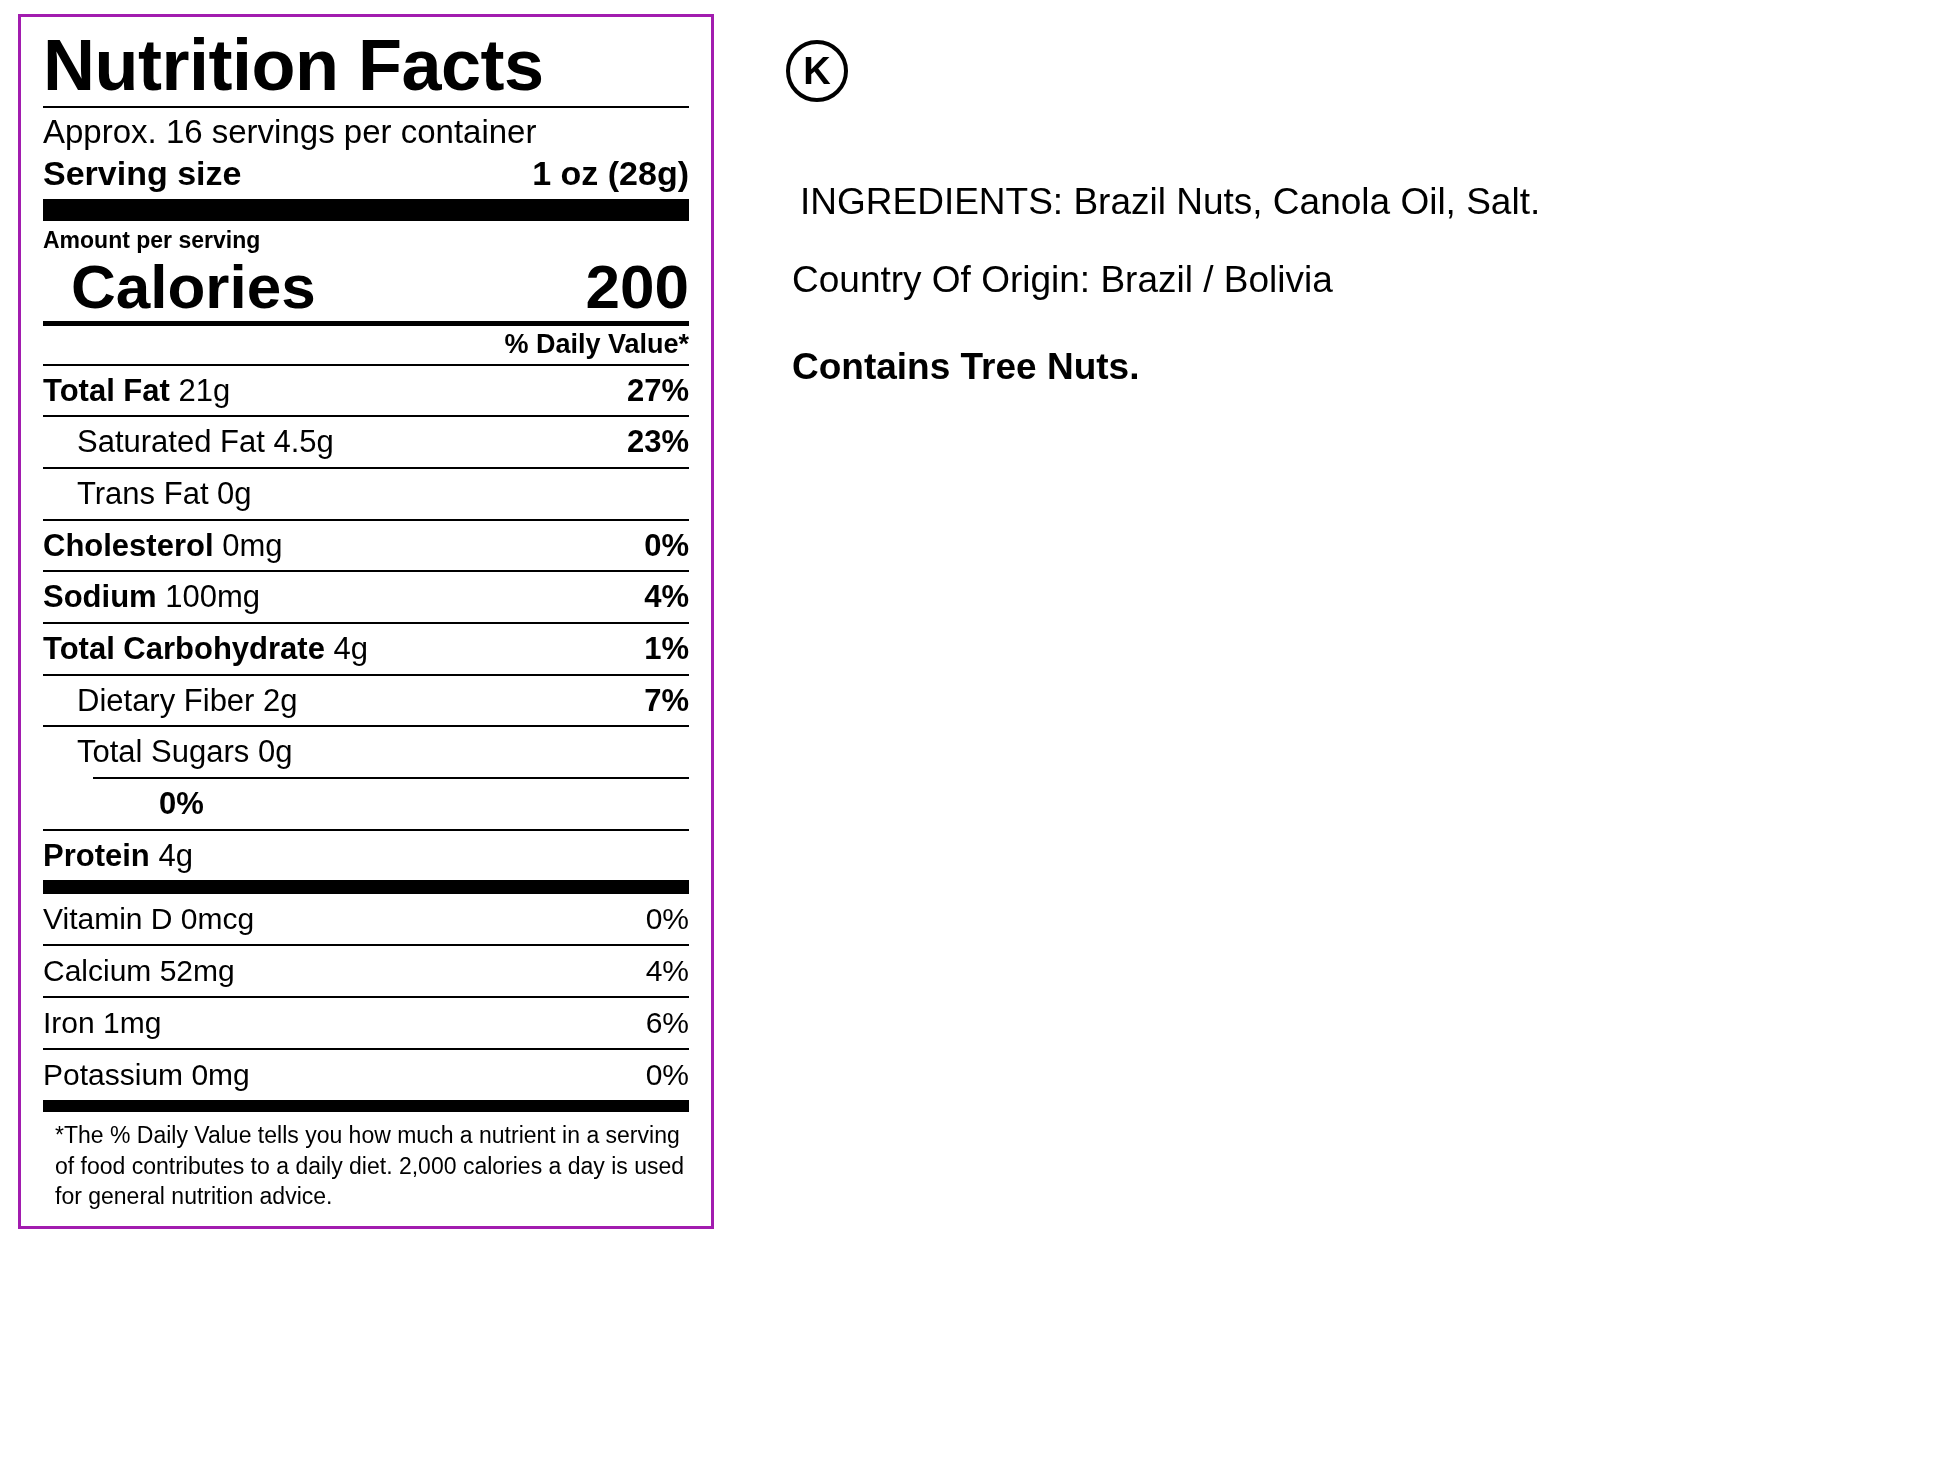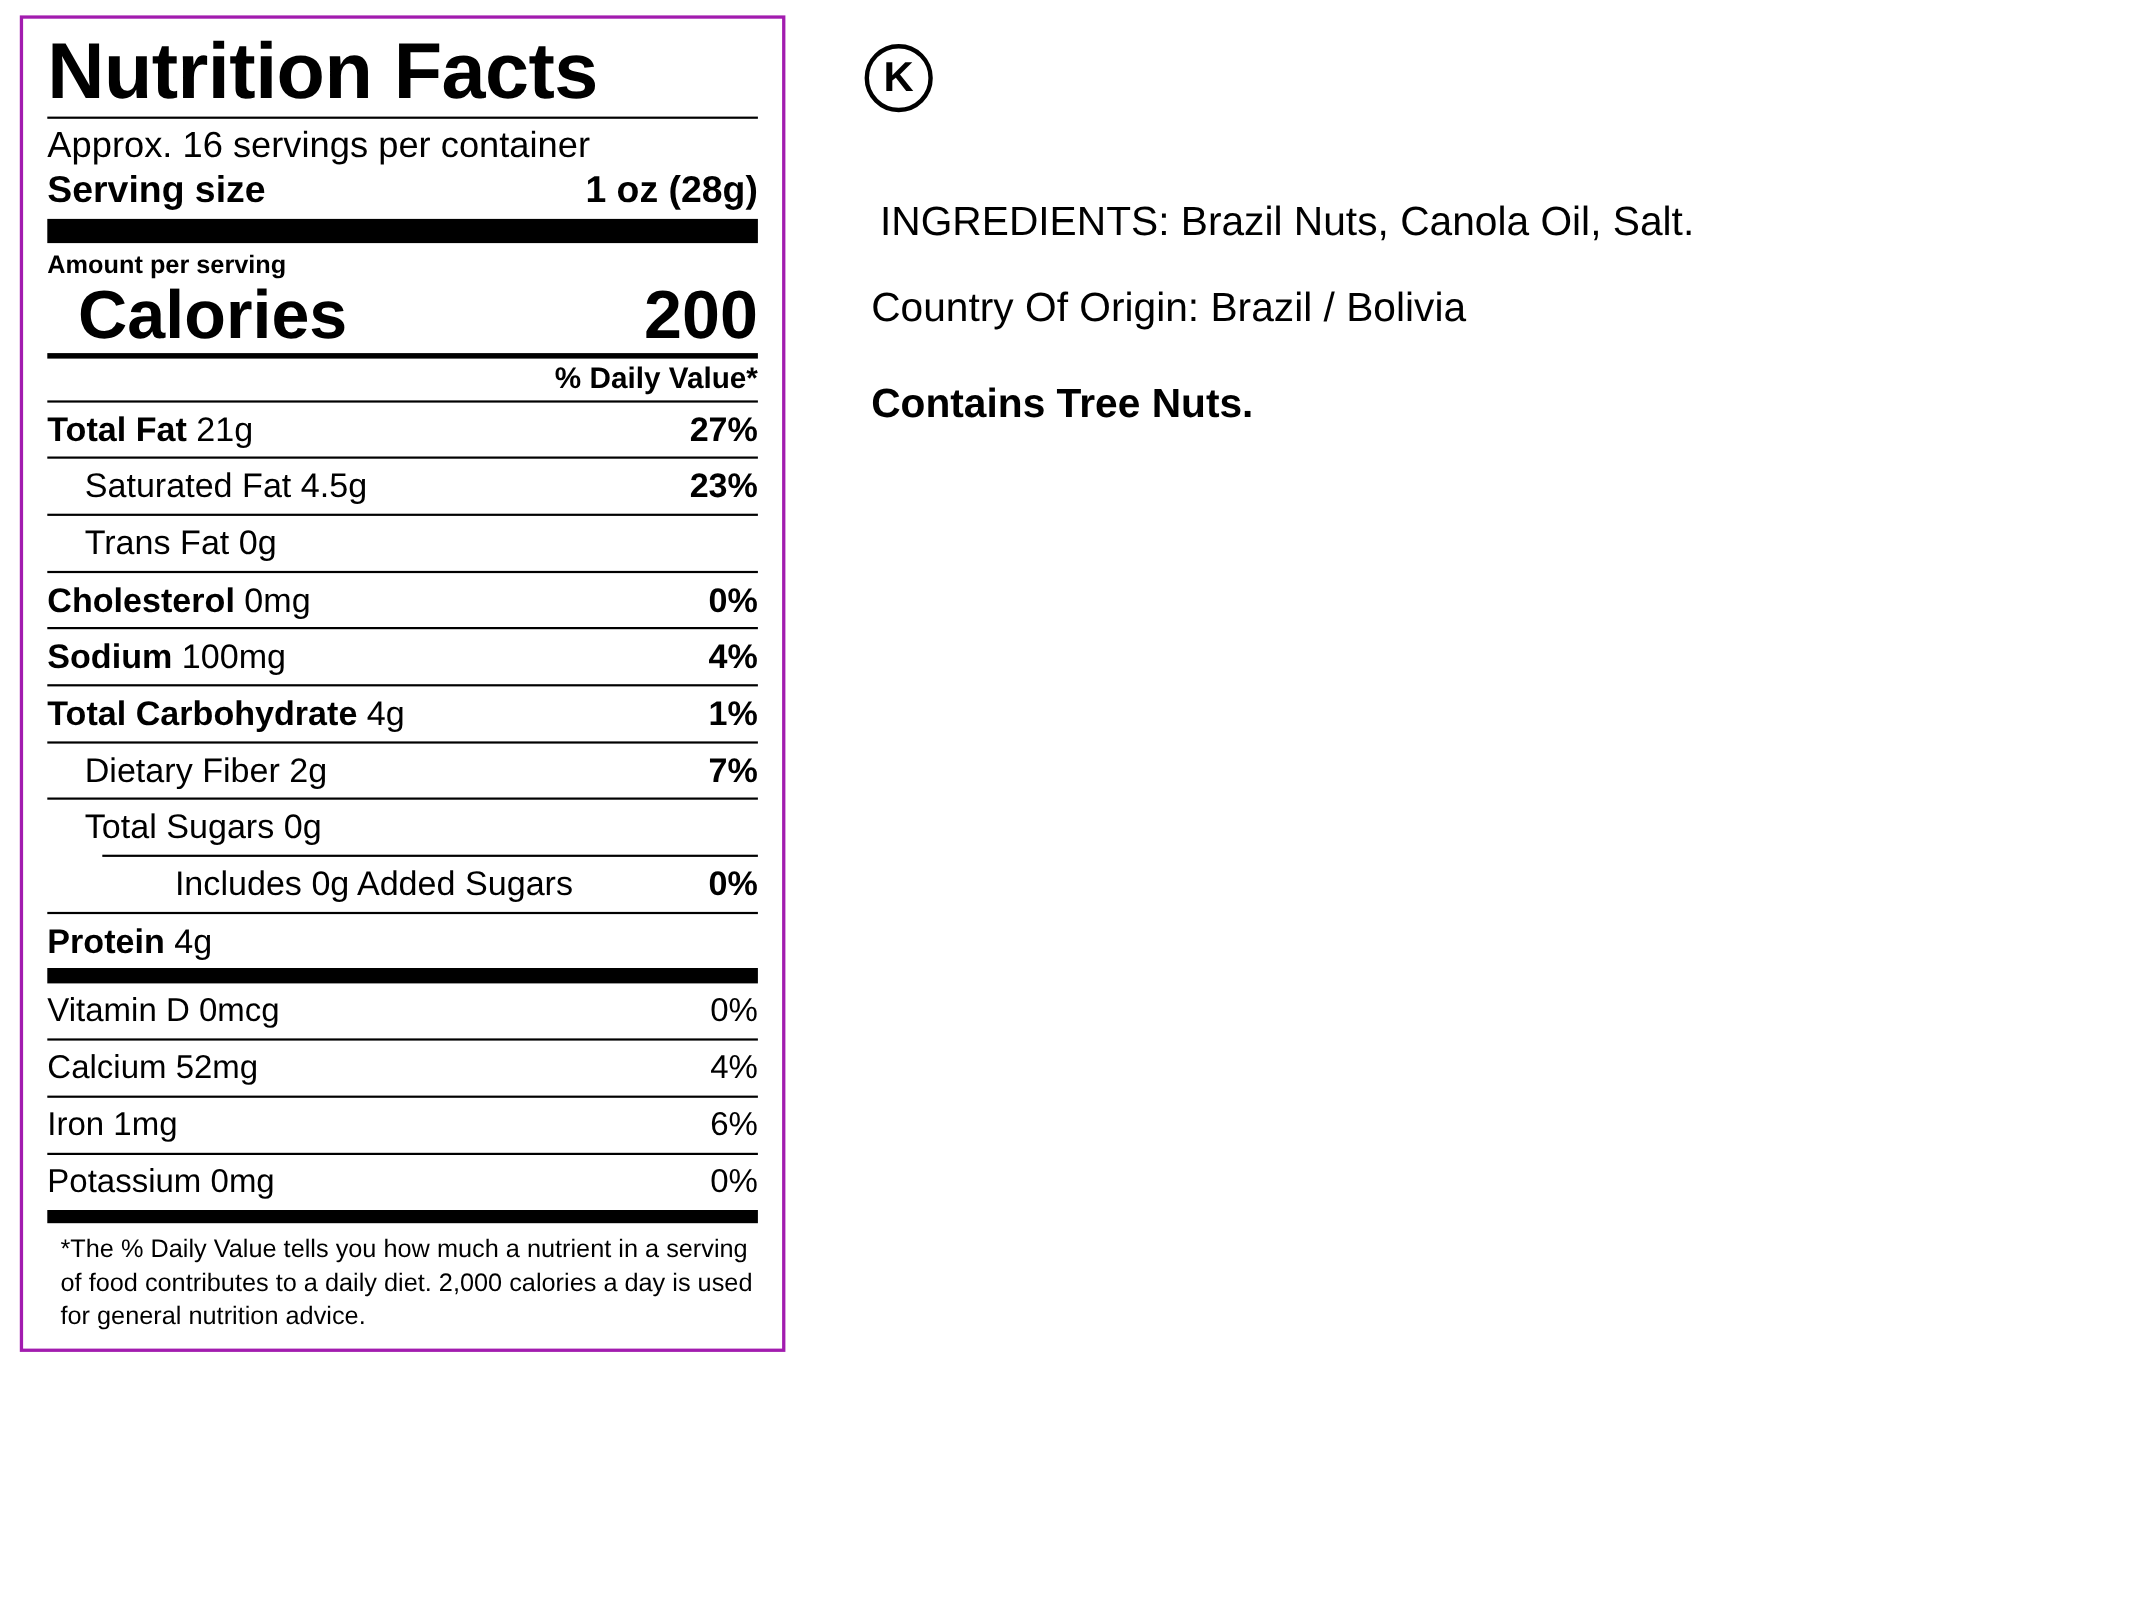--- a/index.html
+++ b/index.html
@@ -234,21 +234,20 @@
     <span class="pct">7%</span>
   </div>
 
   <div class="rule-thin"></div>
   <div class="nutrient-row indent-1">
     <span class="name">Total Sugars 0g</span>
     <span class="pct"></span>
   </div>
 
   <div class="nutrient-row indent-2" style="border-top:2px solid #000; margin-left:50px;">
-    <span class="name">Includes 0g Added Sugars</span>
     <span class="pct">0%</span>
   </div>
 
   <div class="rule-thin"></div>
   <div class="nutrient-row">
     <span class="name"><b>Protein</b><span> 4g</span></span>
     <span class="pct"></span>
   </div>
 
   <div class="rule-black-sm"></div>

